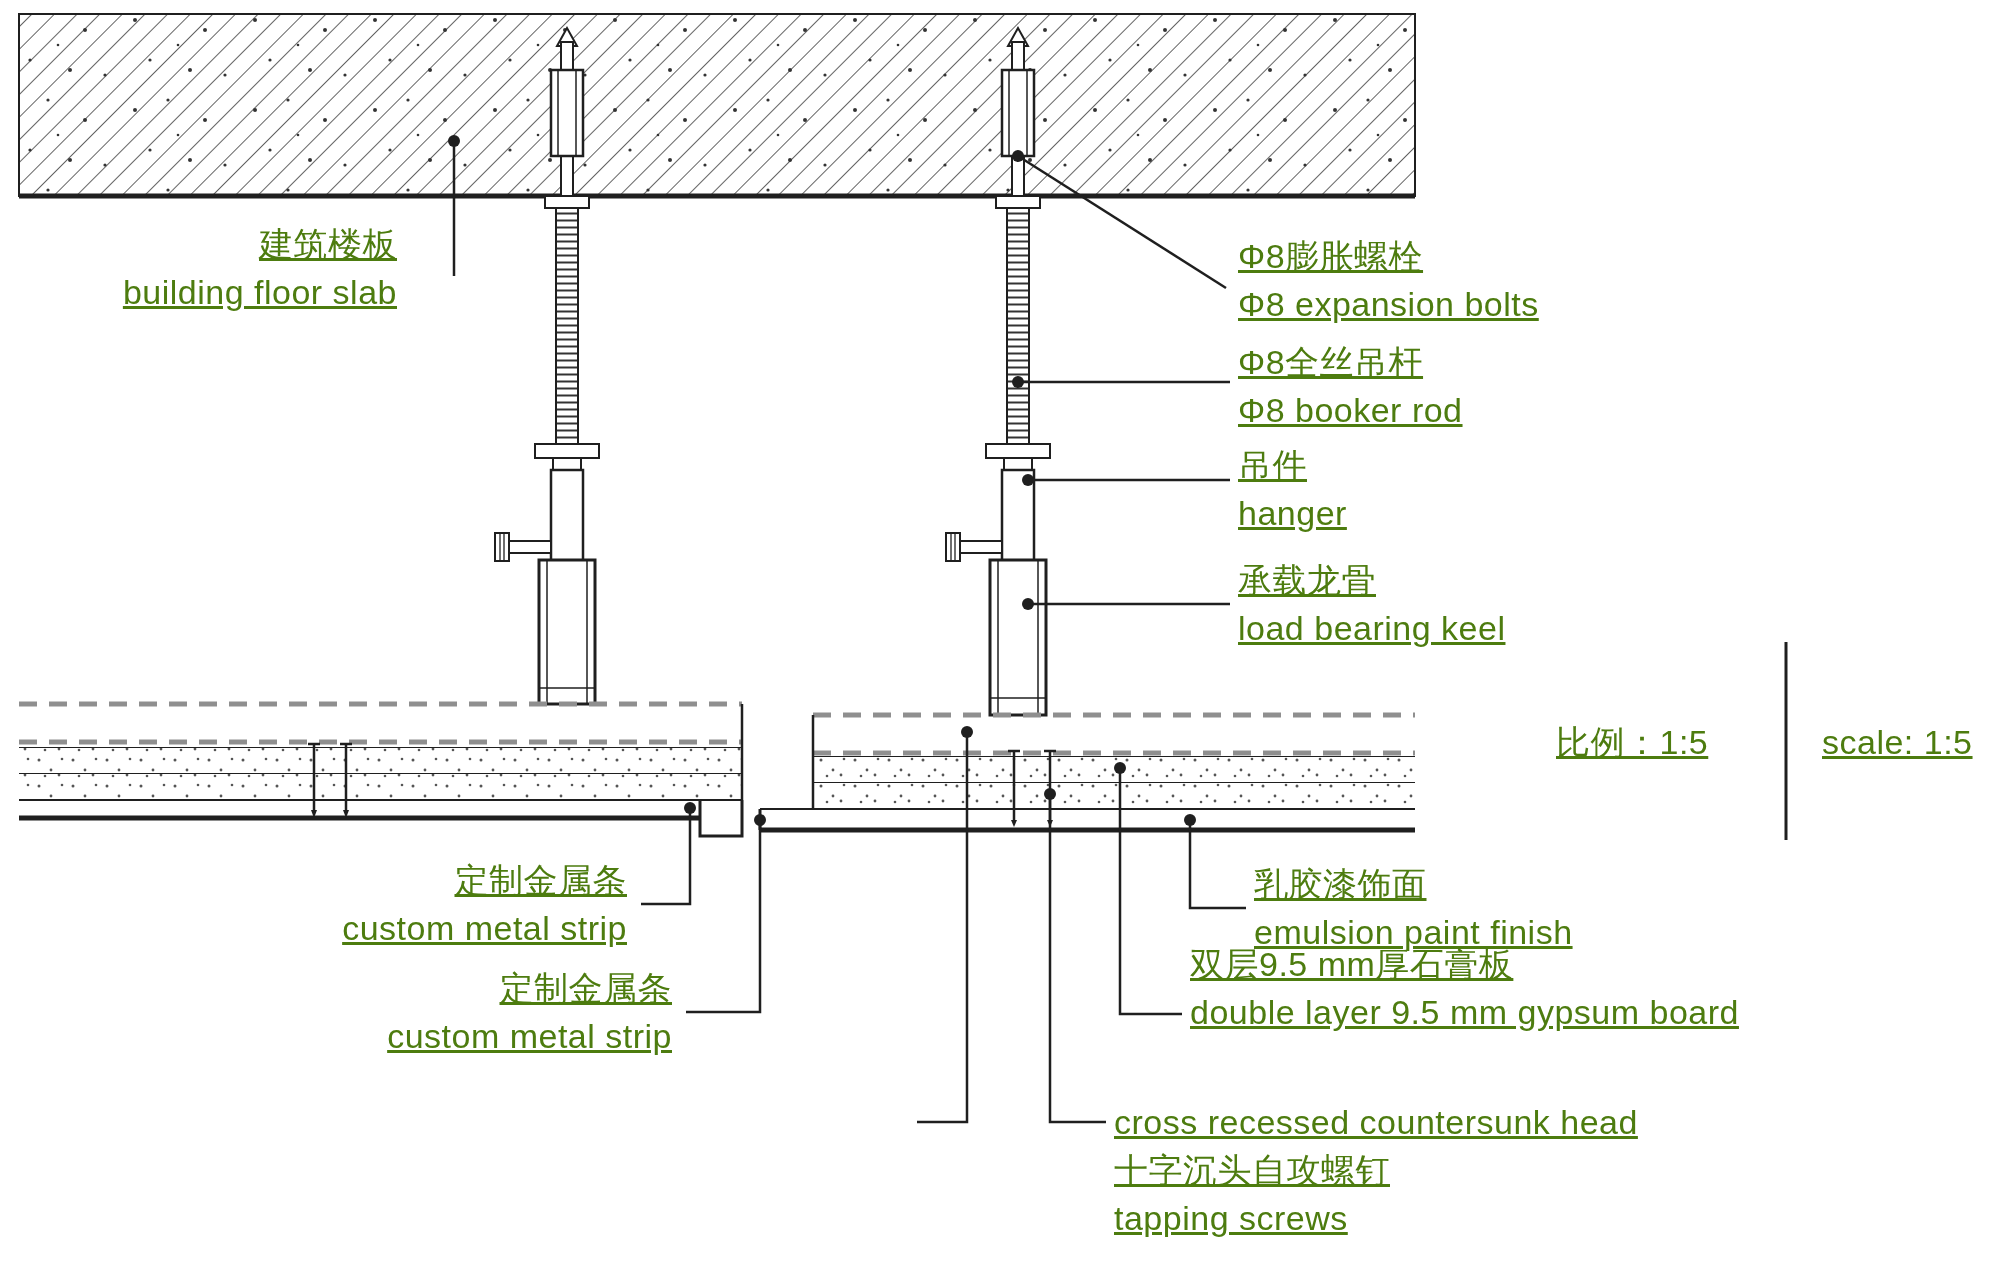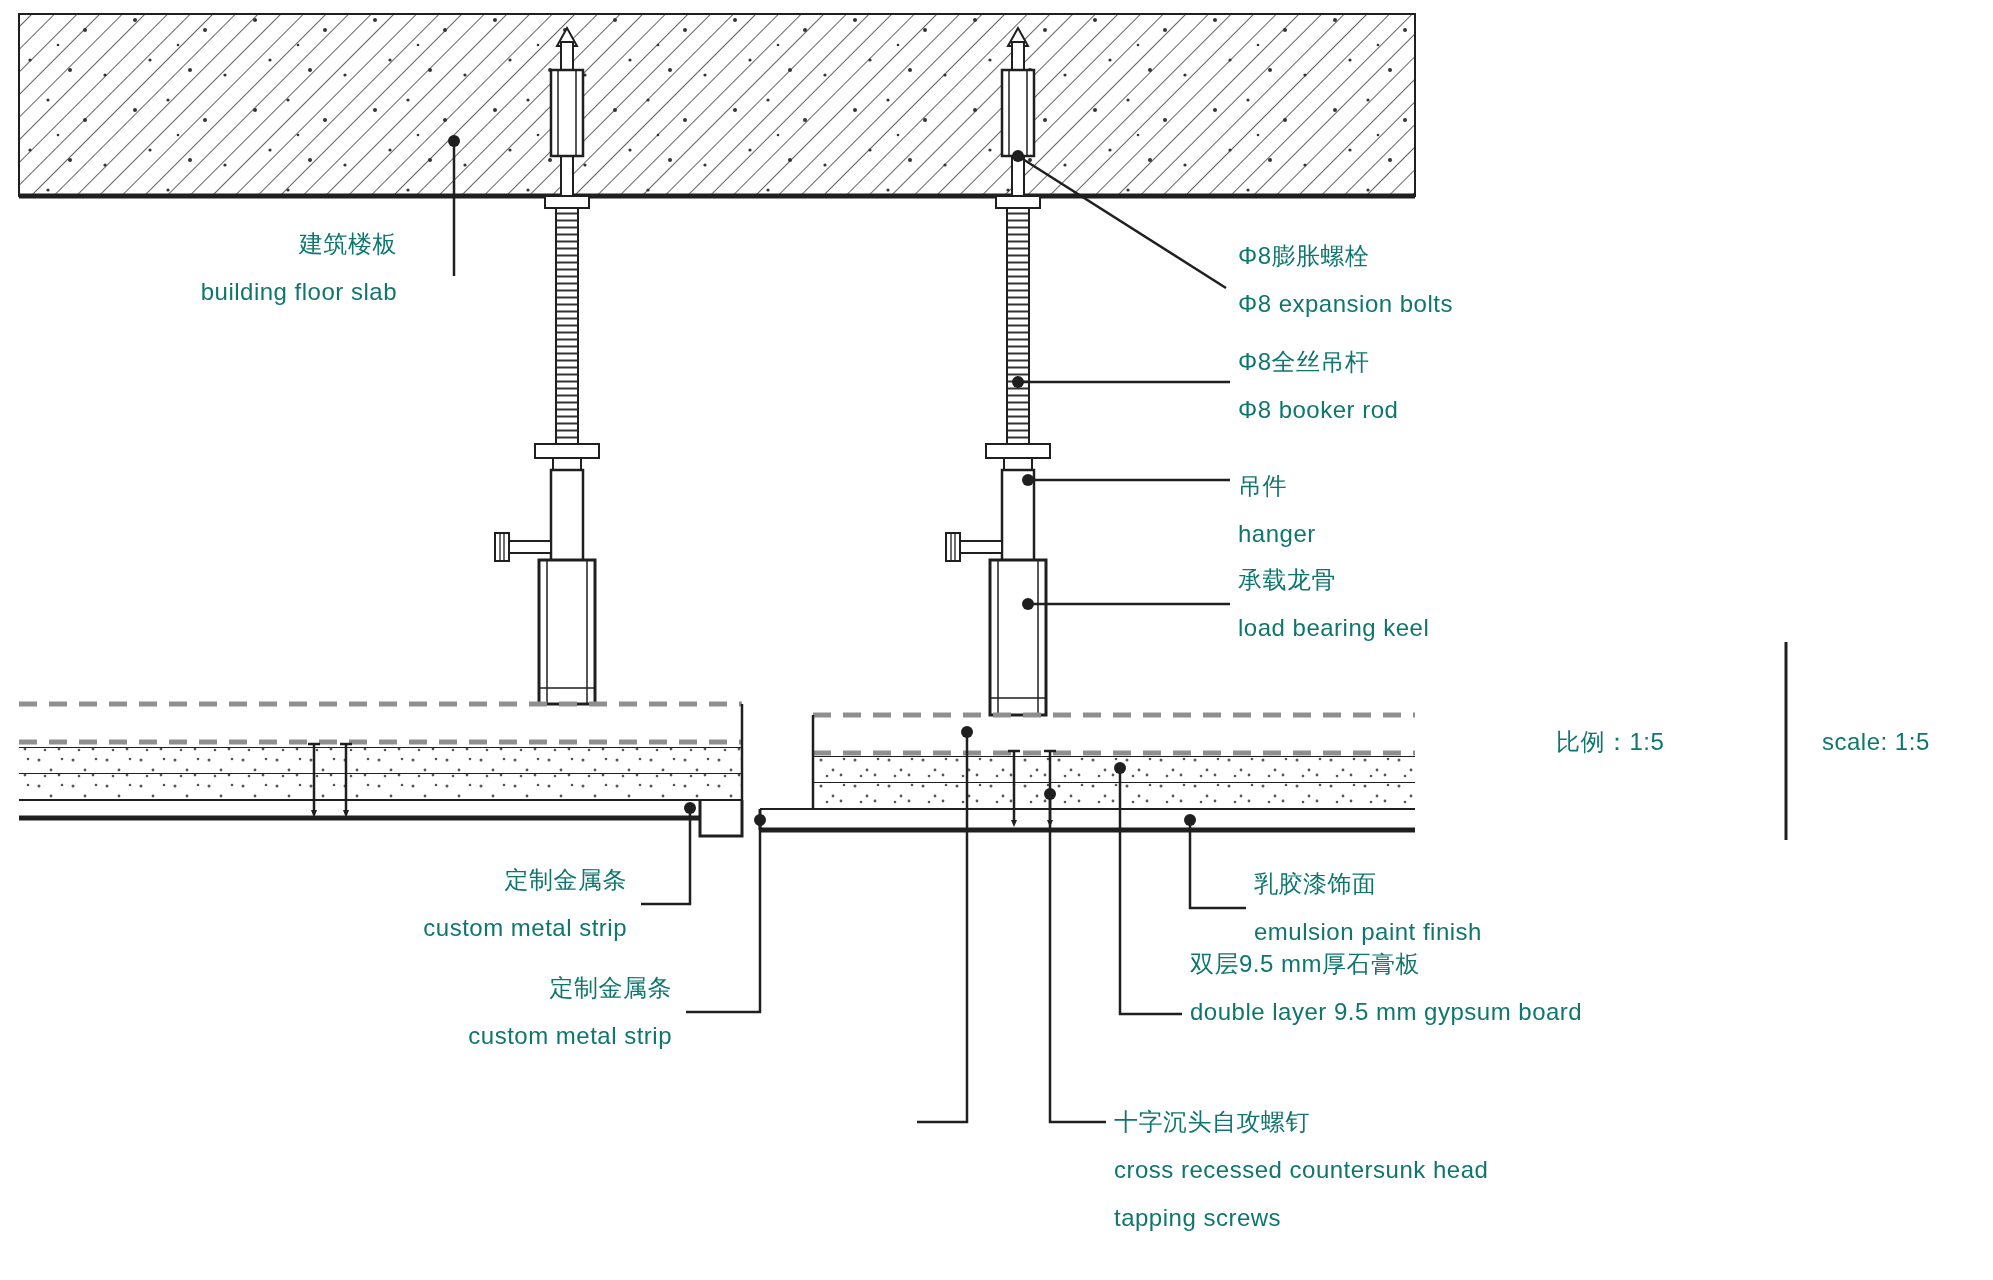--- a/index.html
+++ b/index.html
@@ -6,24 +6,25 @@
   .canvas{
     position:relative;
     width:1993px;height:1280px;
     background:#ffffff;
     overflow:hidden;
     font-family:"Liberation Sans","DejaVu Sans",sans-serif;
   }
   .canvas svg{position:absolute;left:0;top:0;}
   .lbl{
     position:absolute;
-    font-size:24px;
+    font-size:34px;
     line-height:48px;
-    color:#0f766e;
+    color:#4d7c0f;
     letter-spacing:0.5px;
+    text-decoration:underline;
   }
   .lbl div{white-space:nowrap;}
   .ra{text-align:right;}
 </style>
 </head>
 <body>
 
 <div class="canvas">
 
   <svg width="1993" height="1280" viewBox="0 0 1993 1280">
@@ -214,21 +215,21 @@
   <div class="lbl" style="left:1238px;top:232px;">
     <div>Φ8膨胀螺栓</div>
     <div>Φ8 expansion bolts</div>
   </div>
 
   <div class="lbl" style="left:1238px;top:338px;">
     <div>Φ8全丝吊杆</div>
     <div>Φ8 booker rod</div>
   </div>
 
-  <div class="lbl" style="left:1238px;top:462px;">
+  <div class="lbl" style="left:1238px;top:441px;">
     <div>吊件</div>
     <div>hanger</div>
   </div>
 
   <div class="lbl" style="left:1238px;top:556px;">
     <div>承载龙骨</div>
     <div>load bearing keel</div>
   </div>
 
   <div class="lbl" style="left:1556px;top:718px;text-align:center;">
@@ -253,18 +254,18 @@
     <div>emulsion paint finish</div>
   </div>
 
   <div class="lbl" style="left:1190px;top:940px;">
     <div>双层9.5 mm厚石膏板</div>
     <div>double layer 9.5 mm gypsum board</div>
   </div>
 
 
   <div class="lbl" style="left:1114px;top:1098px;">
+    <div>cross recessed countersunk head</div>
     <div>十字沉头自攻螺钉</div>
-    <div>cross recessed countersunk head</div>
     <div>tapping screws</div>
   </div>
 
 </div>
 
 </body></html>

